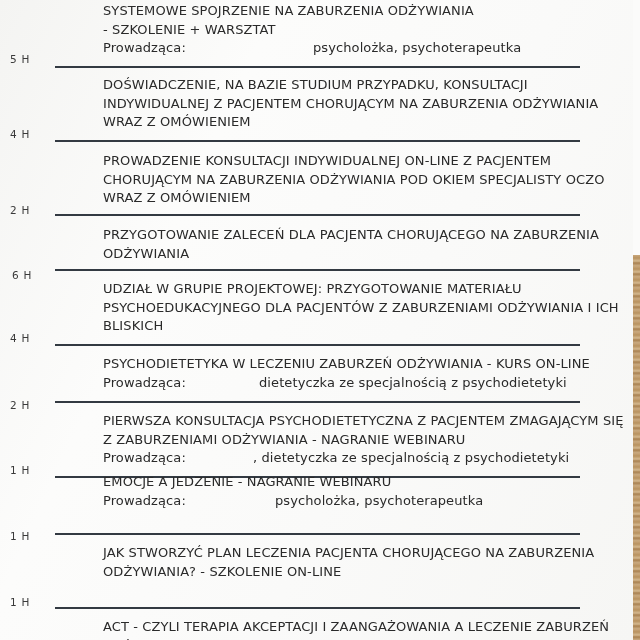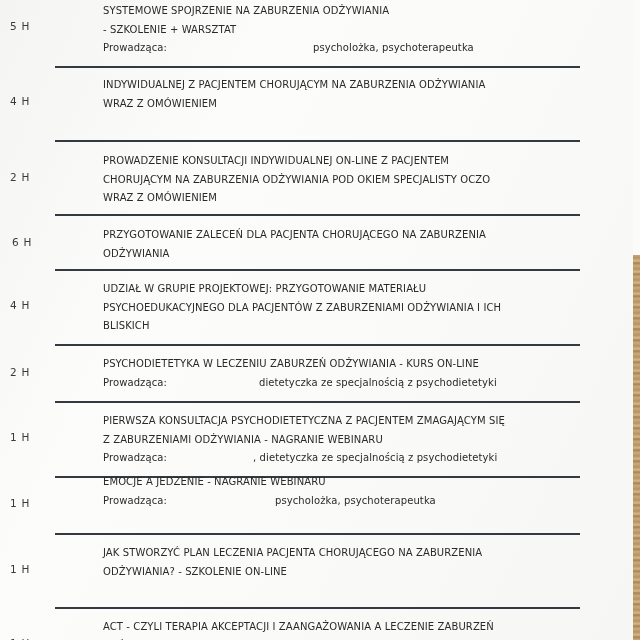--- a/index.html
+++ b/index.html
@@ -36,25 +36,26 @@
       width: 525px;
       height: 2px;
       background: #333a42;
     }
     .hours {
       position: absolute;
       left: 10px;
       font-size: 10.5px;
       letter-spacing: 0.8px;
       color: #3a3a3a;
+      margin-top: 33px;
     }
     .lines {
       position: absolute;
       left: 103px;
-      font-size: 10px;
+      font-size: 13px;
       line-height: 18.5px;
       color: #2a2a2a;
       white-space: nowrap;
       letter-spacing: 0.1px;
     }
     .lead {
       position: relative;
       display: block;
       height: 18.5px;
     }
@@ -72,20 +73,21 @@
     <span class="lead">- SZKOLENIE + WARSZTAT</span>
     <span class="lead">
       <span class="lbl">Prowadząca:</span>
       <span class="role" style="left:210px">psycholożka, psychoterapeutka</span>
     </span>
   </div>
   <div class="rule" style="top:66px"></div>
 
   <div class="hours" style="top:95px">4 H</div>
   <div class="lines" style="top:76px">
+    <span class="lead">DOŚWIADCZENIE, NA BAZIE STUDIUM PRZYPADKU, KONSULTACJI</span>
     <span class="lead">INDYWIDUALNEJ Z PACJENTEM CHORUJĄCYM NA ZABURZENIA ODŻYWIANIA</span>
     <span class="lead">WRAZ Z OMÓWIENIEM</span>
   </div>
   <div class="rule" style="top:140px"></div>
 
   <div class="hours" style="top:171px">2 H</div>
   <div class="lines" style="top:152px">
     <span class="lead">PROWADZENIE KONSULTACJI INDYWIDUALNEJ ON-LINE Z PACJENTEM</span>
     <span class="lead">CHORUJĄCYM NA ZABURZENIA ODŻYWIANIA POD OKIEM SPECJALISTY OCZO</span>
     <span class="lead">WRAZ Z OMÓWIENIEM</span>

